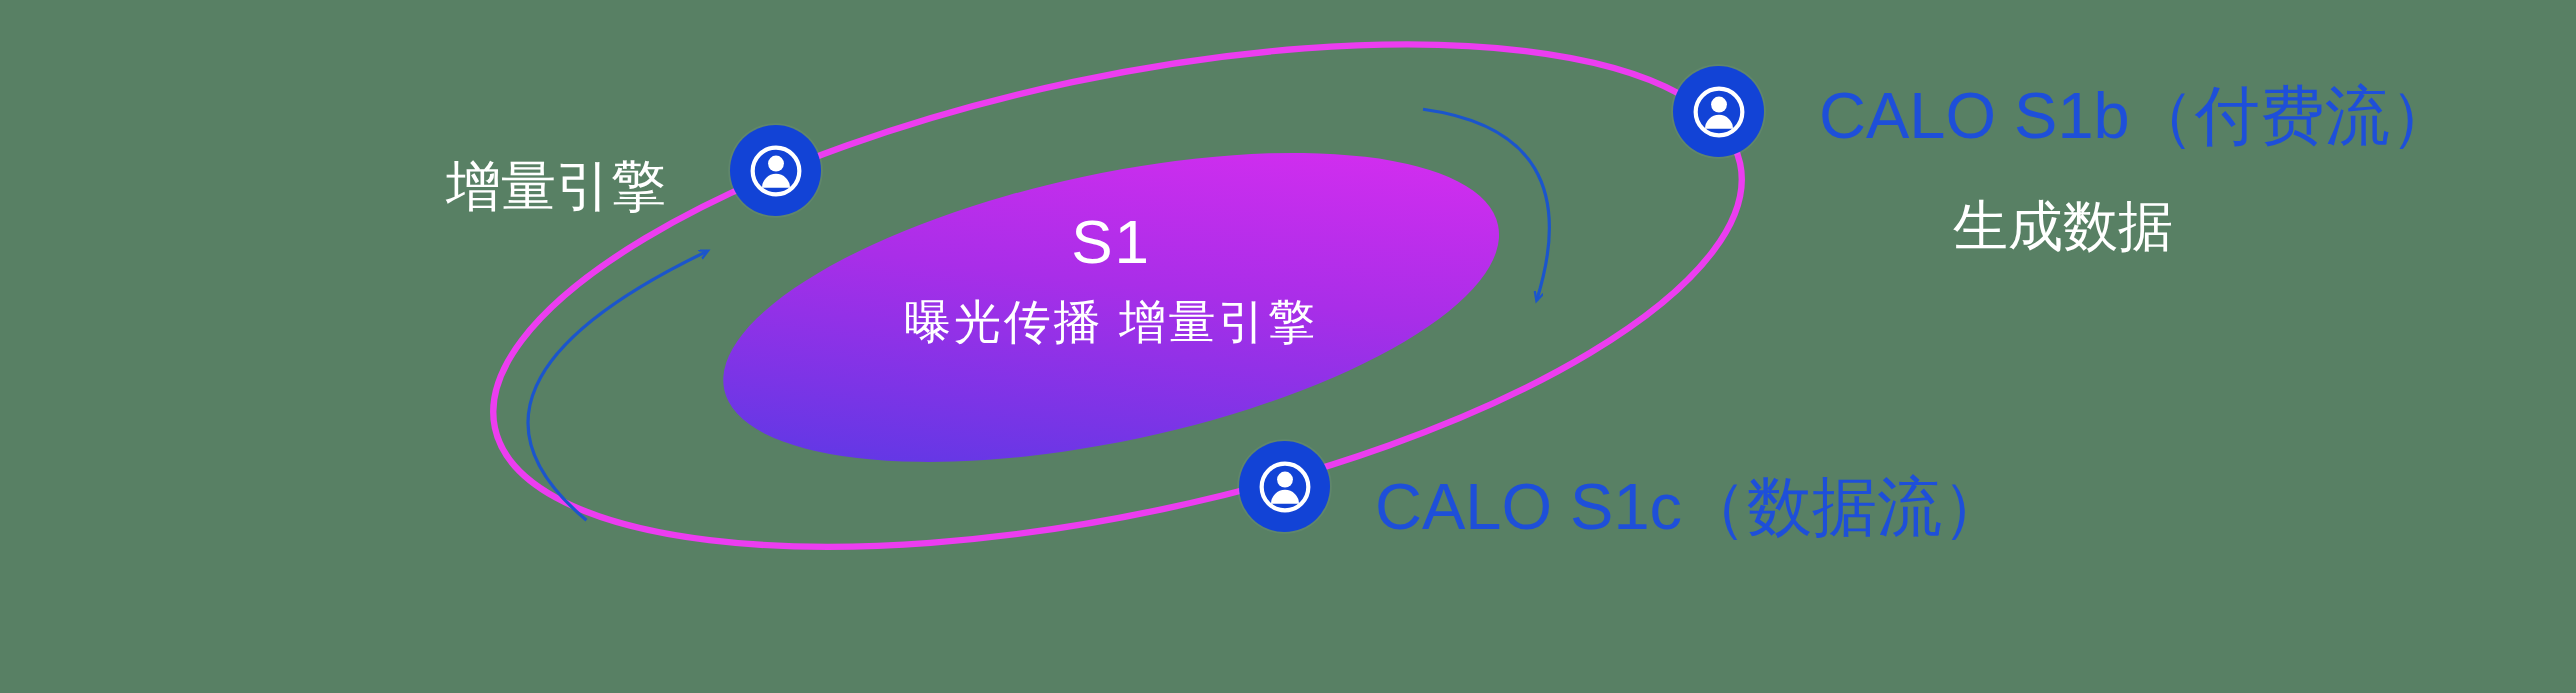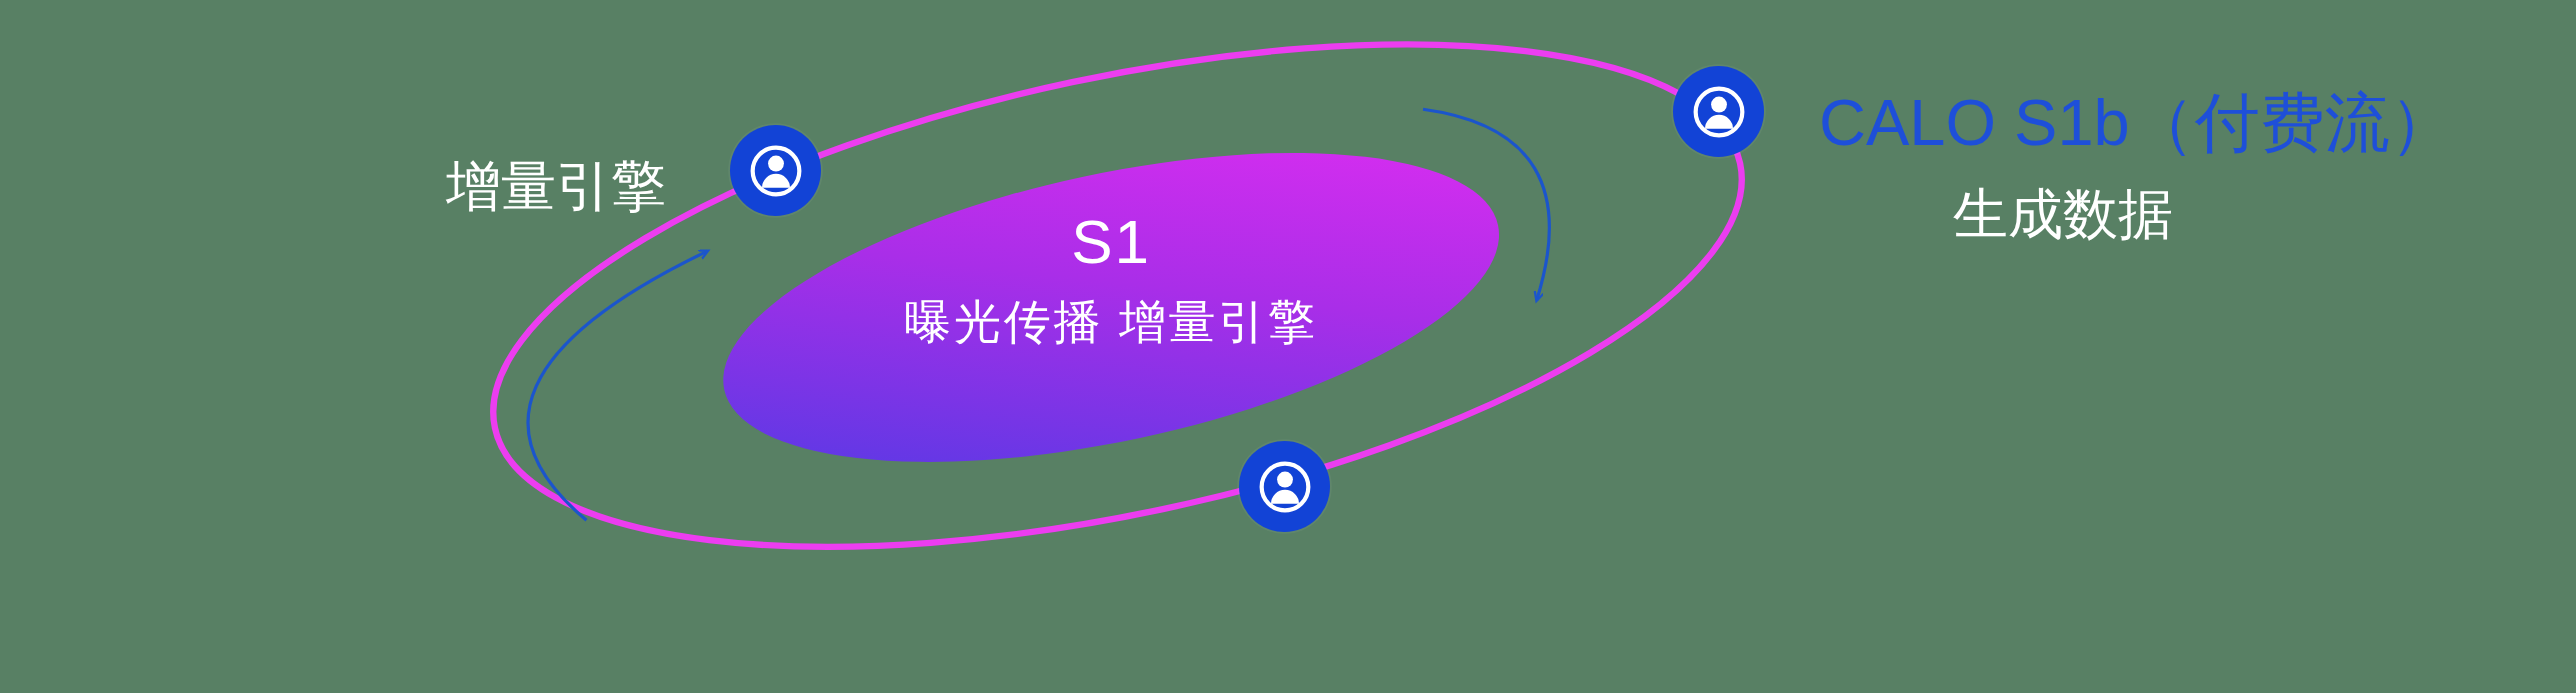--- a/index.html
+++ b/index.html
@@ -118,18 +118,19 @@
   <div class="node" style="left:1239px; top:441px;">
     <svg viewBox="-30 -30 60 60">
       <circle cx="0" cy="0" r="25" fill="none" stroke="#ffffff" stroke-width="4.5"></circle>
       <circle cx="0" cy="-8" r="8.5" fill="#ffffff"></circle>
       <path d="M -15 18 a 15 15 0 0 1 30 0 z" fill="#ffffff"></path>
     </svg>
   </div>
 
   <div class="label label-white" style="left:446px; top:156px;">增量引擎</div>
 
-  <div class="label label-blue" style="left:1819px; top:87px;">CALO S1b（付费流）</div>
-  <div class="label label-white" style="left:1953px; top:184px;text-align:right;">生成数据</div>
+  <div class="label label-blue" style="left:1819px; top:80px;">CALO S1b（付费流）</div>
+  <div class="label label-white" style="left:1953px; top:196px;text-align:right;">生成数据</div>
 
+  <div class="label label-blue" style="left:1375px; top:471px;">CALO S1c（数据流）</div>
 
 </div>
 
 
 </body></html>

